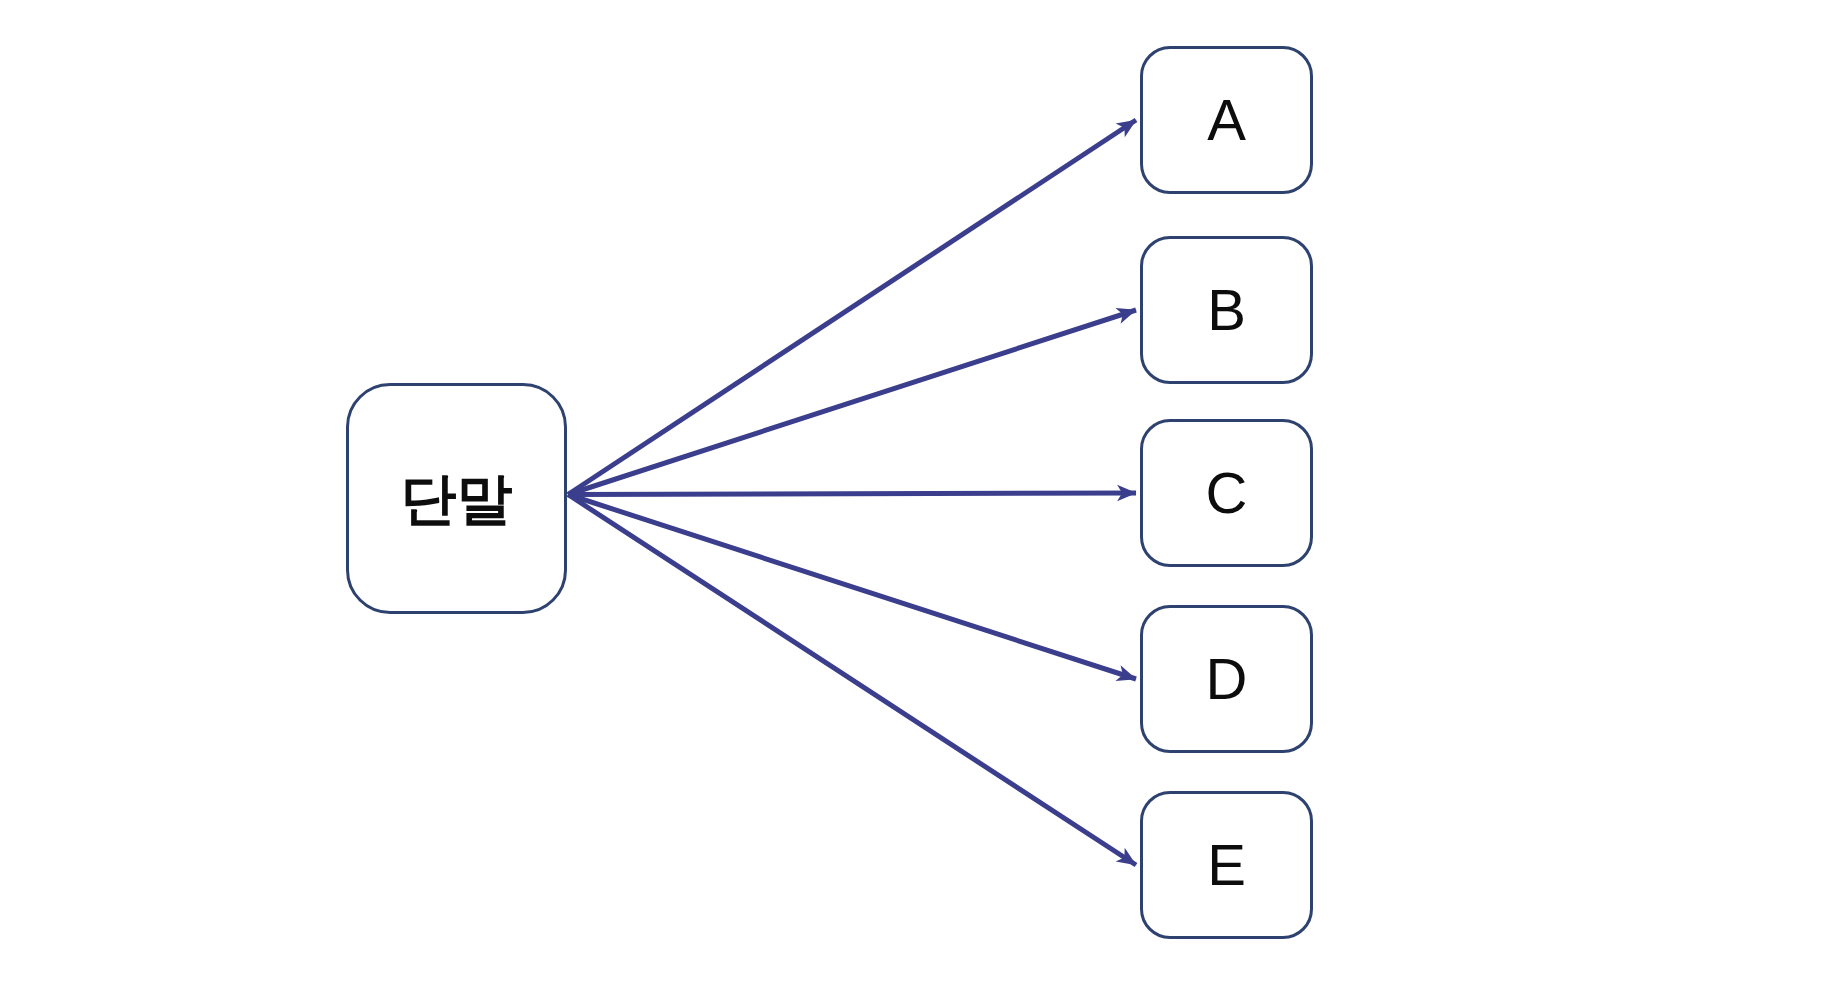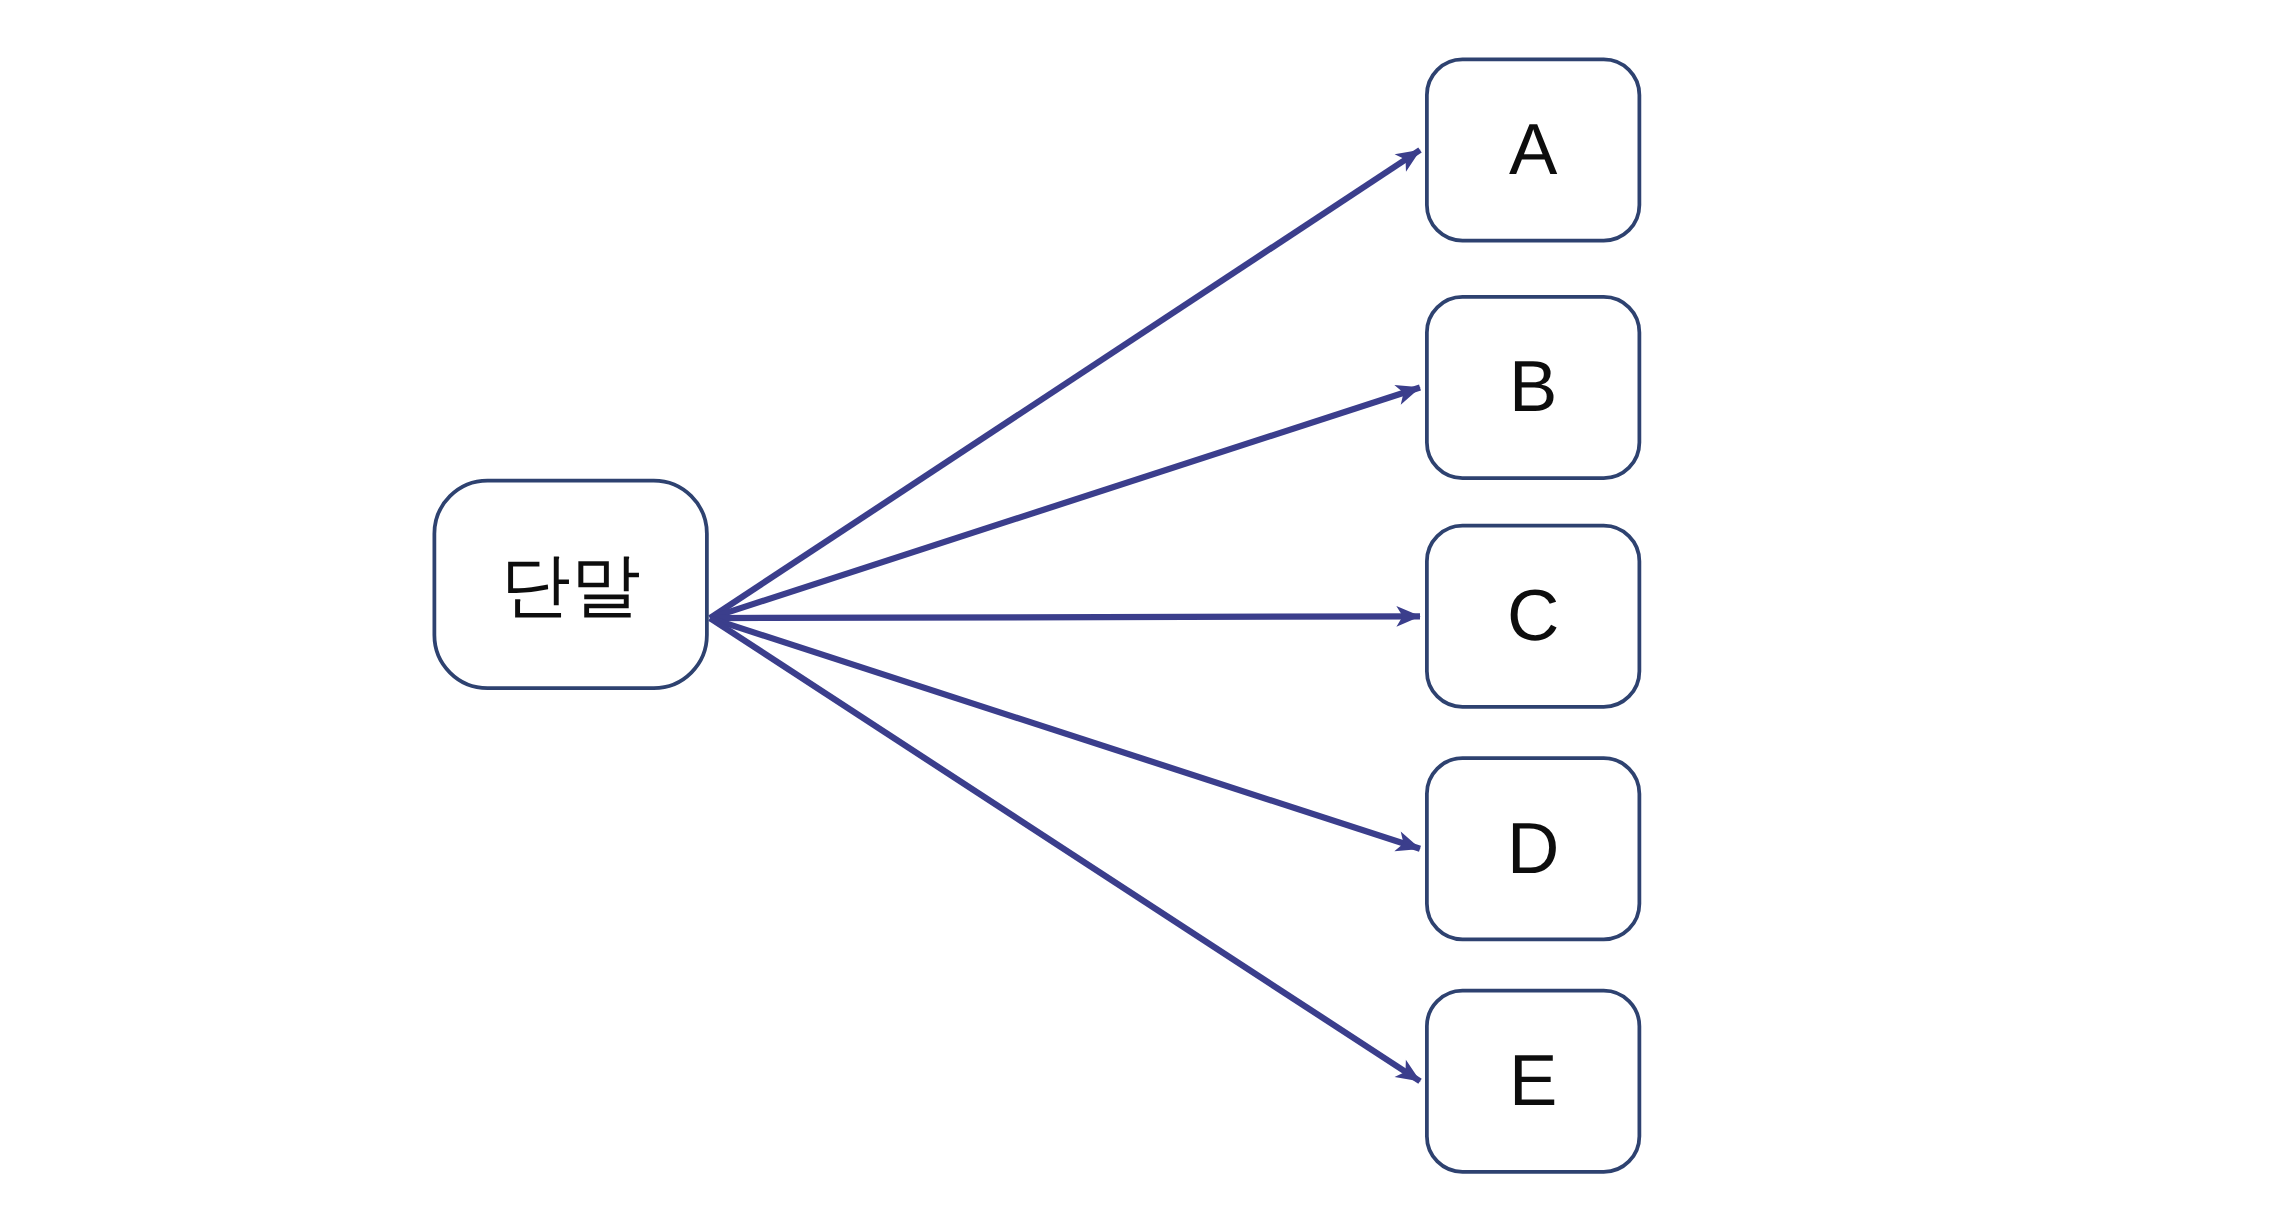--- a/index.html
+++ b/index.html
@@ -50,21 +50,21 @@
     </defs>
     <g id="edge-group">
         <line x1="568" y1="494.5" x2="1136" y2="120" stroke="#3b3e8c" stroke-width="5" marker-end="url(#stealth-head)"></line>
         <line x1="568" y1="494.5" x2="1136" y2="310" stroke="#3b3e8c" stroke-width="5" marker-end="url(#stealth-head)"></line>
         <line x1="568" y1="494.5" x2="1136" y2="493" stroke="#3b3e8c" stroke-width="5" marker-end="url(#stealth-head)"></line>
         <line x1="568" y1="494.5" x2="1136" y2="679" stroke="#3b3e8c" stroke-width="5" marker-end="url(#stealth-head)"></line>
         <line x1="568" y1="494.5" x2="1136" y2="865" stroke="#3b3e8c" stroke-width="5" marker-end="url(#stealth-head)"></line>
       </g>
   </svg>
 
-  <div class="node" style="left: 346px; top: 383px; width: 221px; height: 169px; border-radius: 44px; font-size: 56px; border-width: 3px;">
+  <div class="node" style="left: 346px; top: 383px; width: 221px; height: 231px; border-radius: 44px; font-size: 56px; border-width: 3px; font-weight: bold;">
     <span>단말</span>
   </div>
 
   <div class="node" style="left: 1140px; top: 46px; width: 173px; height: 148px; border-radius: 30px; font-size: 58px; border-width: 3px;">
     <span>A</span>
   </div>
 
   <div class="node" style="left: 1140px; top: 236px; width: 173px; height: 148px; border-radius: 30px; font-size: 58px; border-width: 3px;">
     <span>B</span>
   </div>

